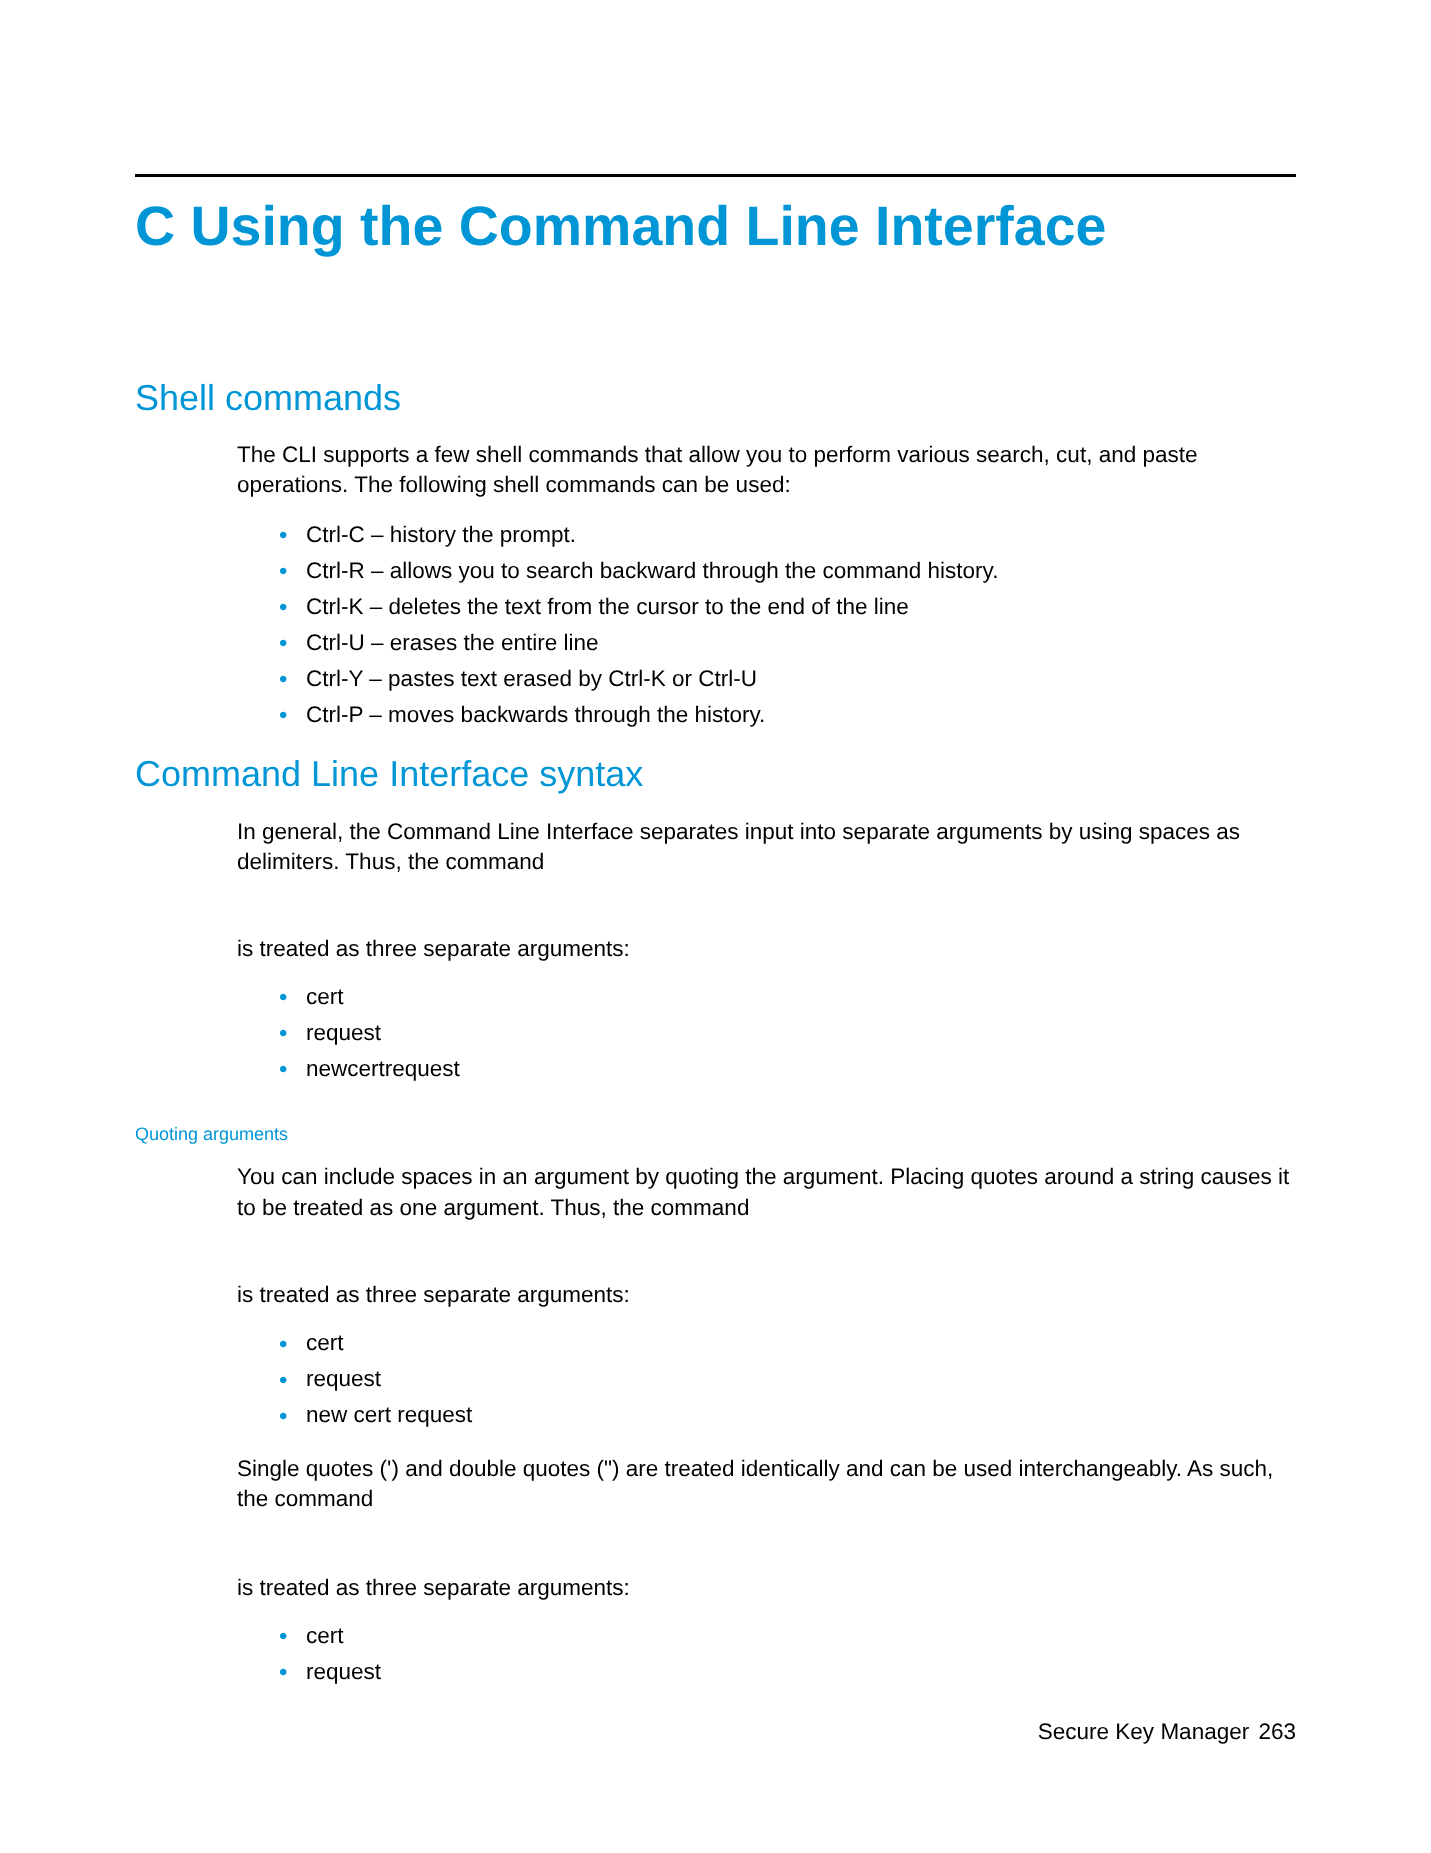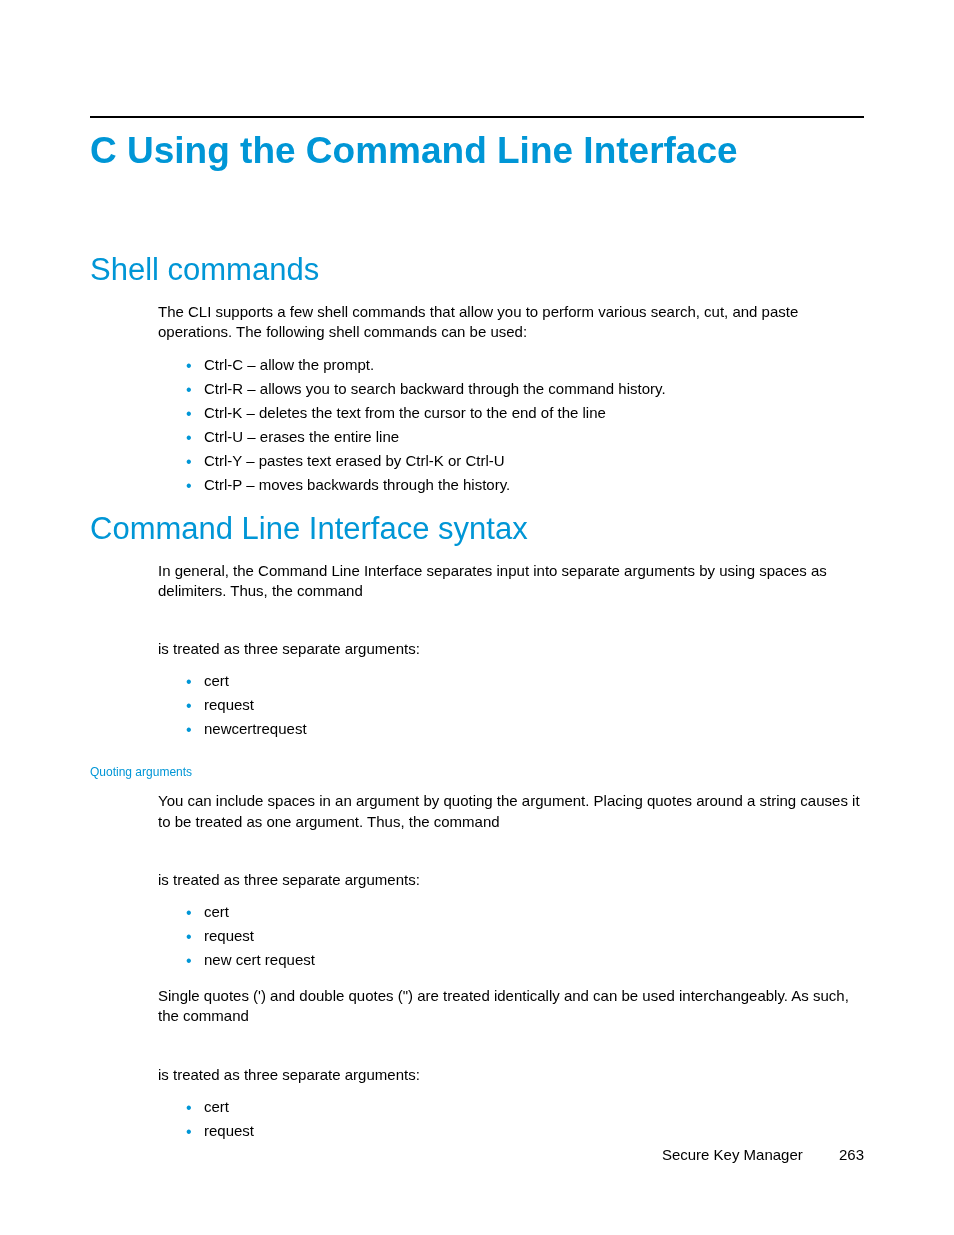--- a/index.html
+++ b/index.html
@@ -26,21 +26,21 @@
     }
     .chapter-title {
       color: #0096d6;
       font-size: 37px;
       font-weight: bold;
       margin-bottom: 80px;
       letter-spacing: 0px;
     }
     .section-h2 {
       color: #0096d6;
-      font-size: 31px;
+      font-size: 24px;
       font-weight: normal;
       margin-bottom: 14px;
       margin-top: 8px;
     }
     .section-h3 {
       color: #0096d6;
       font-size: 12px;
       font-weight: normal;
       margin-bottom: 12px;
       margin-top: 24px;
@@ -76,35 +76,35 @@
       height: 28px;
     }
     .footer {
       position: absolute;
       bottom: 72px;
       right: 90px;
       font-size: 15px;
       color: #000000;
     }
     .footer-page {
-      margin-left: 32px;
+      margin-left: 2px;
     }
   </style>
 </head>
 <body>
 
 <div class="page-container">
   <div class="top-rule"></div>
 
   <h1 class="chapter-title">C Using the Command Line Interface</h1>
 
   <h2 class="section-h2">Shell commands</h2>
   <p class="body-text">The CLI supports a few shell commands that allow you to perform various search, cut, and paste operations. The following shell commands can be used:</p>
   <ul class="bullet-list">
-    <li>Ctrl-C – allow the prompt.</li>
+    <li>Ctrl-C – history the prompt.</li>
     <li>Ctrl-R – allows you to search backward through the command history.</li>
     <li>Ctrl-K – deletes the text from the cursor to the end of the line</li>
     <li>Ctrl-U – erases the entire line</li>
     <li>Ctrl-Y – pastes text erased by Ctrl-K or Ctrl-U</li>
     <li>Ctrl-P – moves backwards through the history.</li>
   </ul>
 
   <h2 class="section-h2">Command Line Interface syntax</h2>
   <p class="body-text">In general, the Command Line Interface separates input into separate arguments by using spaces as delimiters. Thus, the command</p>
   <div class="spacer-line"></div>

